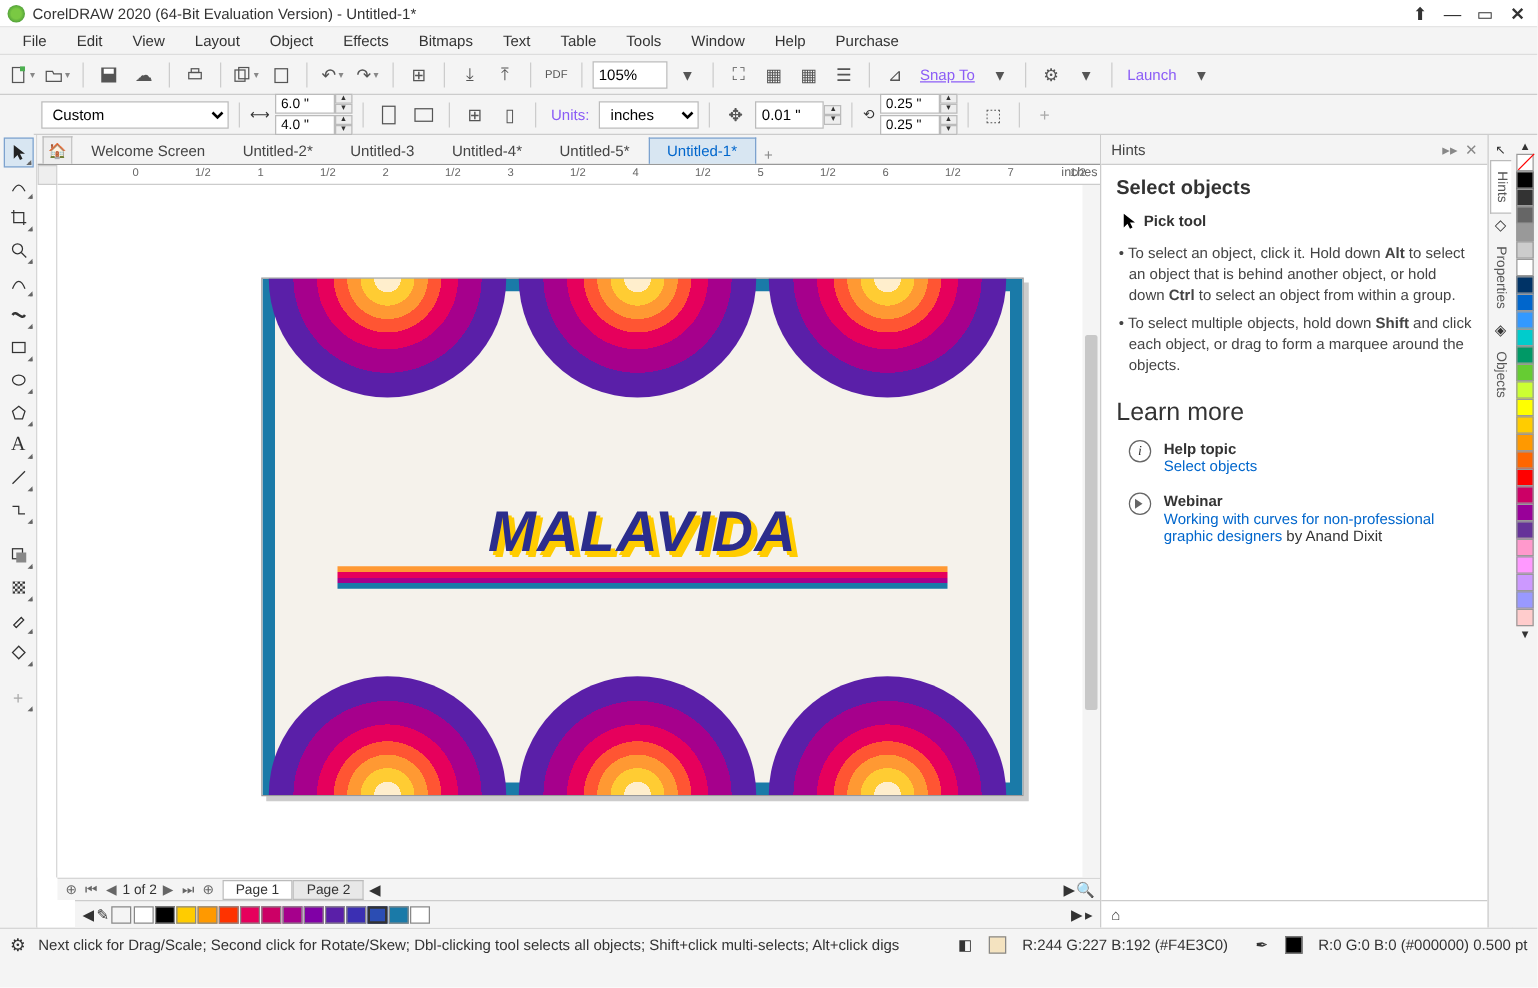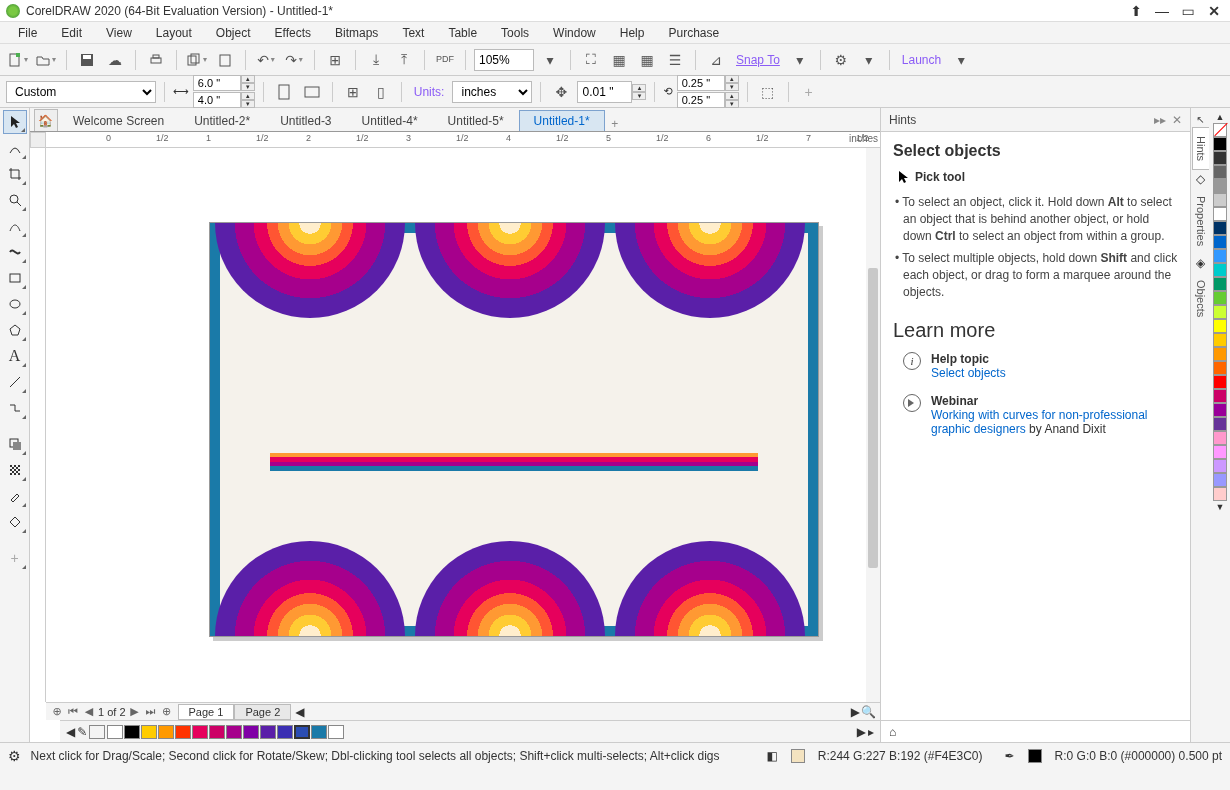--- a/index.html
+++ b/index.html
@@ -10,21 +10,21 @@
 .titlebar .spacer { flex: 1; }
 .win-btn { width: 20px; height: 16px; display: flex; align-items: center; justify-content: center; margin-left: 6px; font-size: 14px; }
 .menubar { height: 22px; background: #f4f4f4; display: flex; align-items: center; padding: 0 6px; border-bottom: 1px solid #ddd; }
 .menubar span { padding: 0 12px; font-size: 12px; cursor: default; }
 .toolbar { height: 32px; background: #f4f4f4; display: flex; align-items: center; padding: 0 6px; border-bottom: 1px solid #ccc; gap: 4px; }
 .tb-btn { width: 24px; height: 24px; display: flex; align-items: center; justify-content: center; border: 1px solid transparent; font-size: 14px; color: #555; }
 .tb-btn.dd::after { content: "▾"; font-size: 8px; margin-left: 2px; color: #888; }
 .tb-sep { width: 1px; height: 20px; background: #ccc; margin: 0 4px; }
 .tb-input { height: 22px; border: 1px solid #bbb; background: #fff; padding: 0 4px; font-size: 12px; }
 .tb-label { font-size: 12px; color: #8b5cf6; margin: 0 4px; }
-.propbar { height: 32px; background: #f4f4f4; display: flex; align-items: center; padding: 0 6px; border-bottom: 1px solid #ccc; gap: 4px; }
+.propbar { height: 32px; background: #f4f4f4; display: flex; align-items: center; padding: 0 6px; border-bottom: 1px solid #ccc; gap: 4px; margin-left: 27px; }
 .propbar select, .propbar input { height: 22px; border: 1px solid #bbb; background: #fff; font-size: 12px; padding: 0 4px; }
 .stack { display: flex; flex-direction: column; gap: 1px; }
 .stack input { height: 16px; width: 48px; font-size: 11px; }
 .spin-wrap { display: flex; align-items: center; }
 .spin-btns { display: flex; flex-direction: column; }
 .spin-btns div { width: 14px; height: 8px; background: #eee; border: 1px solid #bbb; font-size: 7px; text-align: center; line-height: 6px; }
 .content { display: flex; height: calc(790px - 22px - 22px - 32px - 32px - 26px - 22px); }
 .toolbox { width: 30px; background: #f4f4f4; border-right: 1px solid #ccc; display: flex; flex-direction: column; align-items: center; padding-top: 2px; gap: 2px; }
 .tool { width: 24px; height: 24px; display: flex; align-items: center; justify-content: center; font-size: 14px; color: #333; position: relative; }
 .tool.sel { background: #d8e6f2; border: 1px solid #7da2ce; }
@@ -390,20 +390,21 @@
         <div class="page-shadow"></div>
         <div class="page">
           <div class="design">
             <div class="design-inner">
               <div class="arc t1"></div>
               <div class="arc t2"></div>
               <div class="arc t3"></div>
               <div class="arc b1"></div>
               <div class="arc b2"></div>
               <div class="arc b3"></div>
+              <div class="logo-text">MALAVIDA</div>
               <div class="stripe"></div>
             </div>
           </div>
         </div>
         <div class="vscroll">
             <div class="thumb"></div>
           </div>
       </div>
     </div>
     <div class="hscroll-row">

